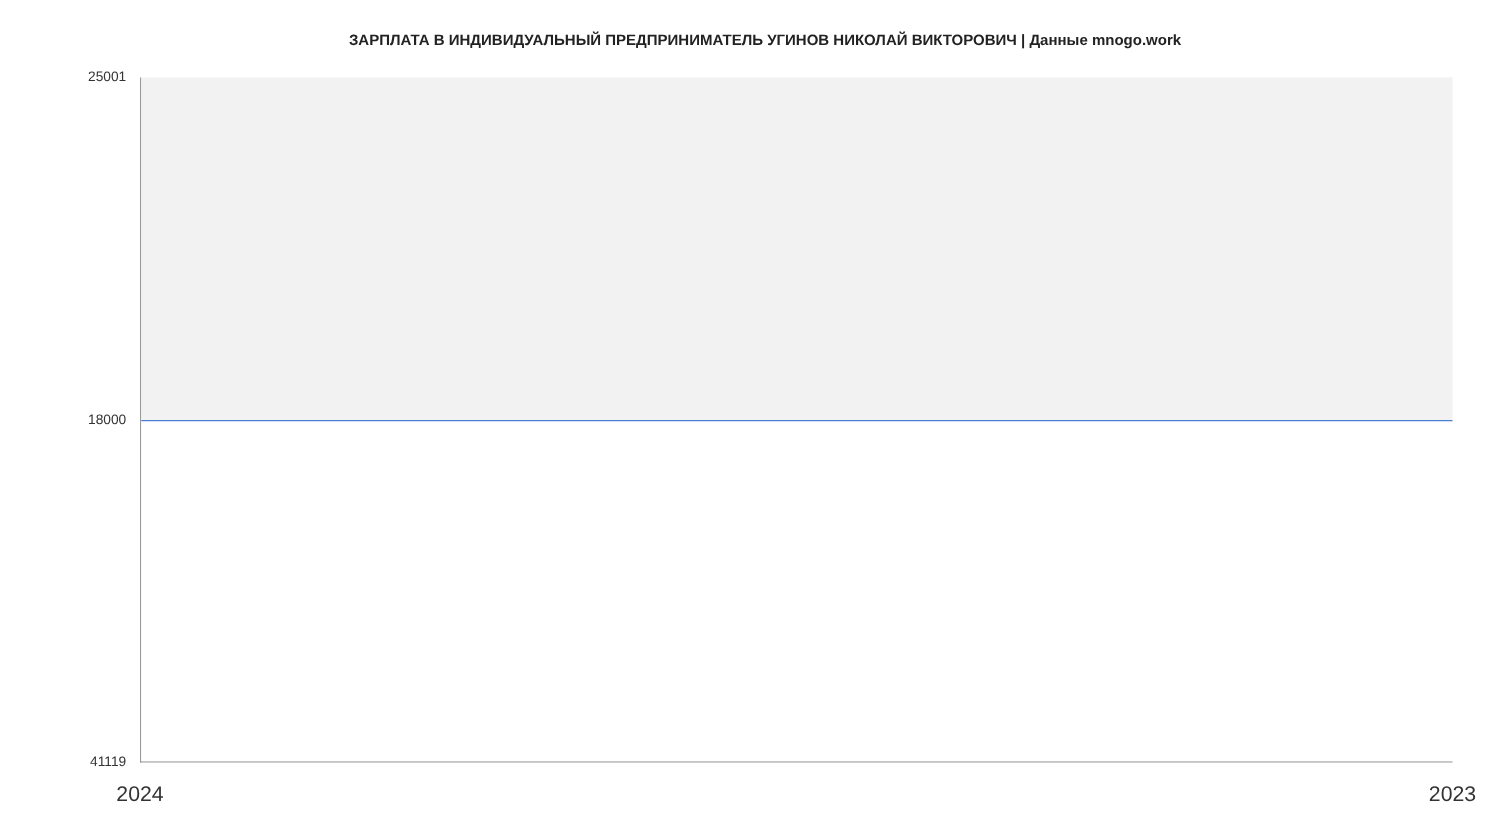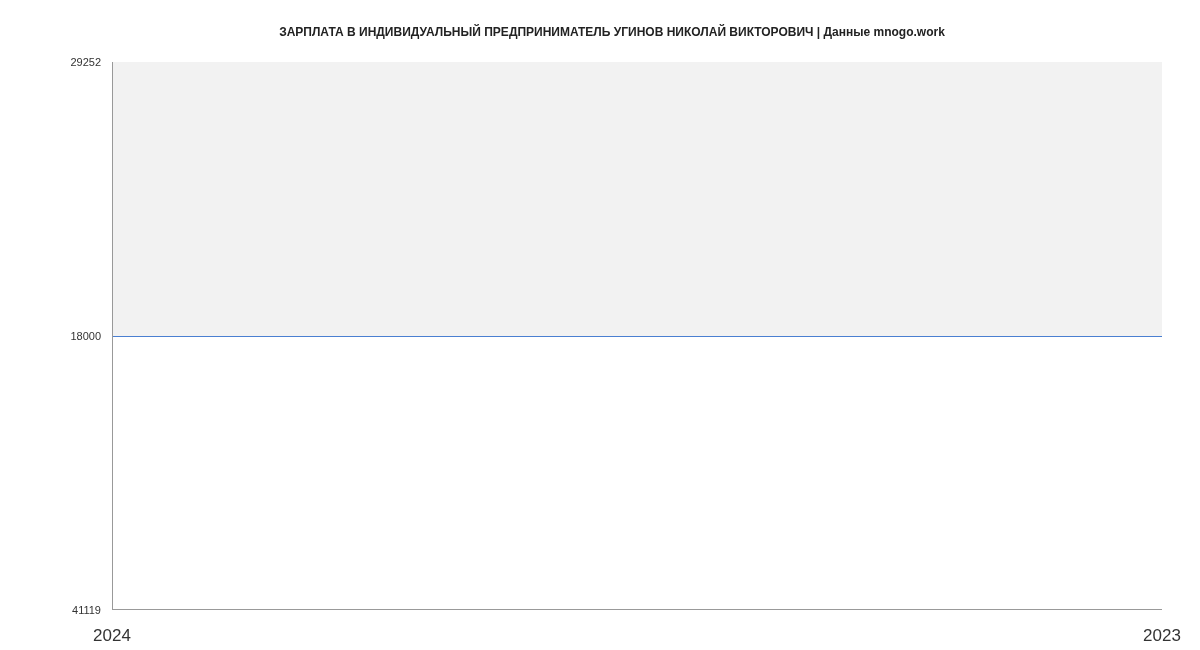--- a/index.html
+++ b/index.html
@@ -76,19 +76,19 @@
 
 <div class="chart">
   <div class="title">ЗАРПЛАТА В ИНДИВИДУАЛЬНЫЙ ПРЕДПРИНИМАТЕЛЬ УГИНОВ НИКОЛАЙ ВИКТОРОВИЧ | Данные mnogo.work</div>
 
   <div class="plot-area">
     <div class="plot-upper"></div>
     <div class="plot-lower"></div>
     <div class="data-line" style="top:50%;"></div>
   </div>
 
-  <div class="y-tick" style="top:50px;">29252</div>
+  <div class="y-tick" style="top:50px;">25001</div>
   <div class="y-tick" style="top:324px;">18000</div>
   <div class="y-tick" style="top:598px;">41119</div>
 
   <div class="x-tick left">2024</div>
   <div class="x-tick right">2023</div>
 </div>
 
 </body></html>

